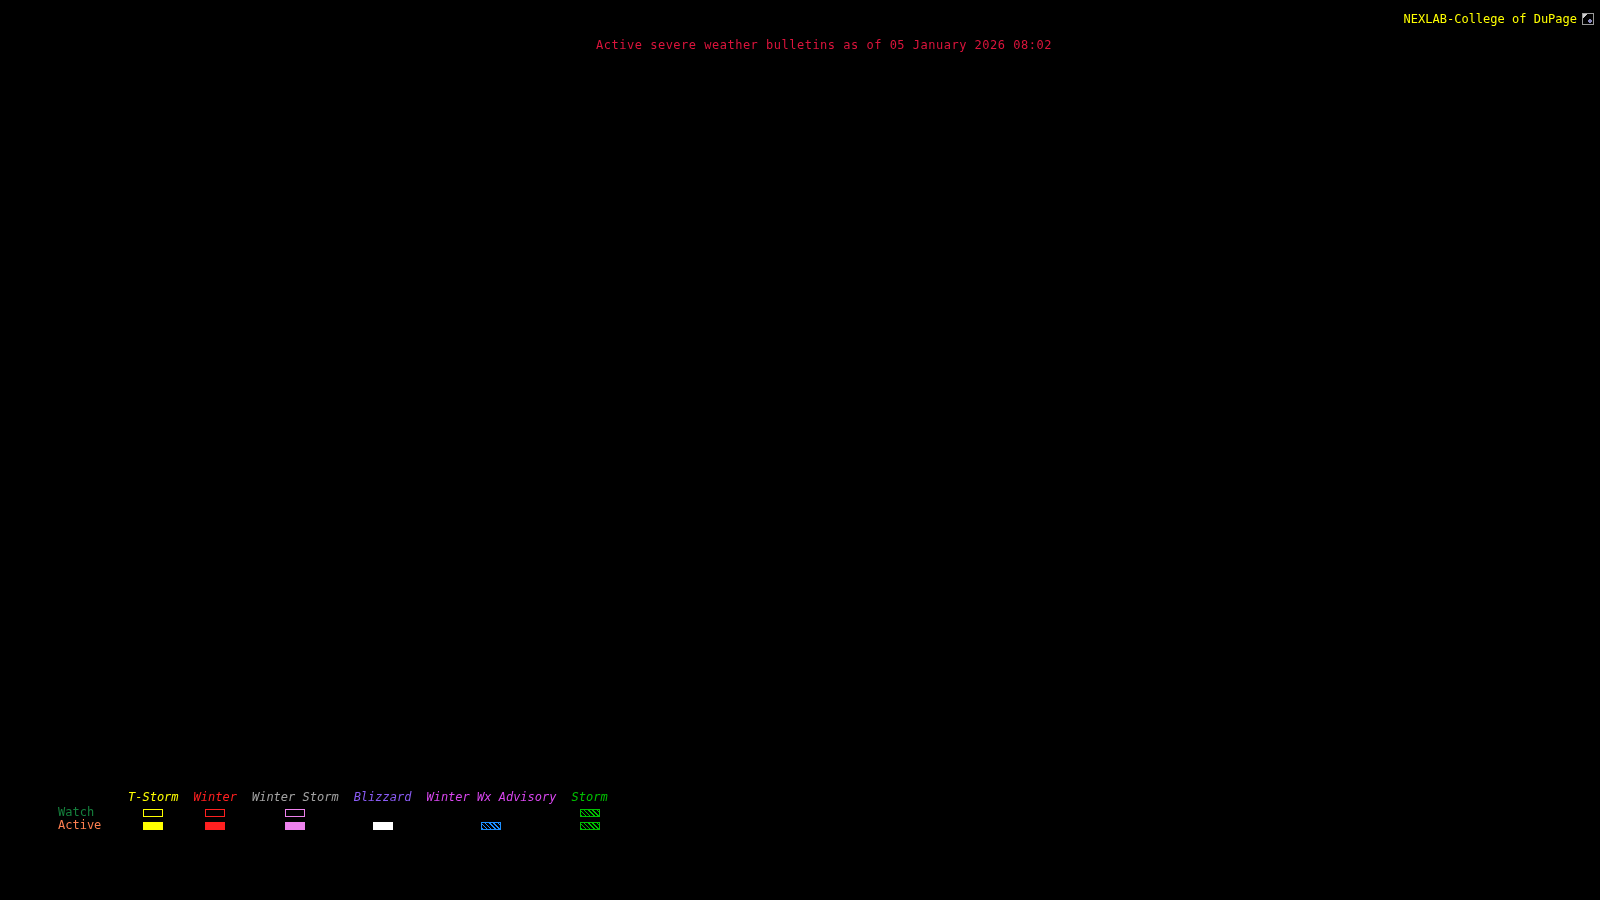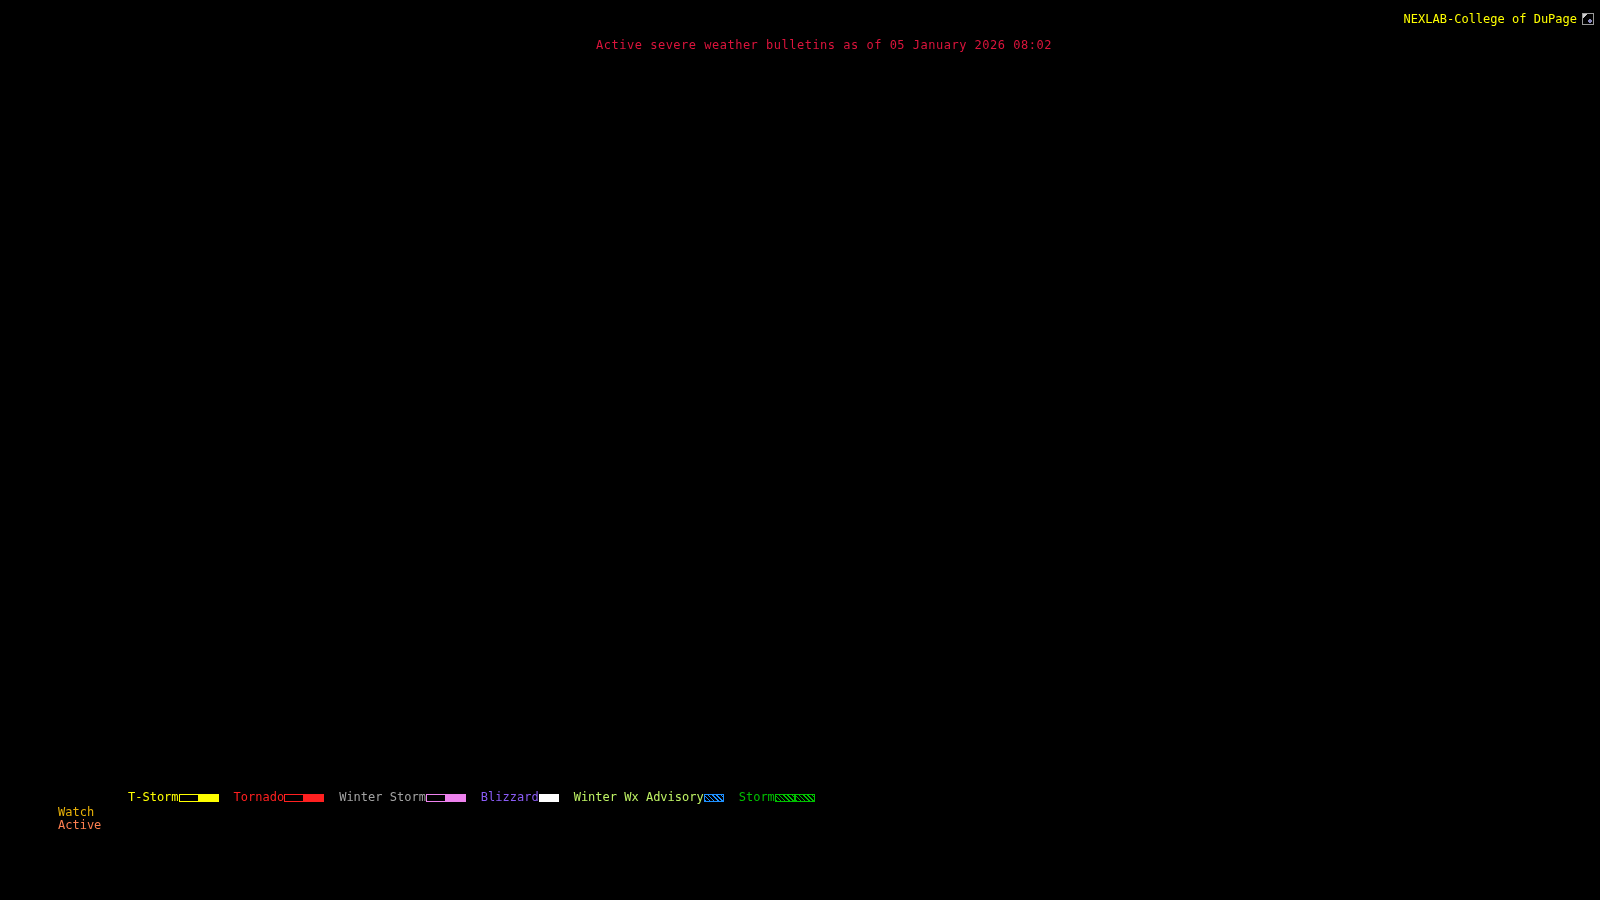--- a/index.html
+++ b/index.html
@@ -70,22 +70,23 @@
     line-height: 13px;
     white-space: pre;
   }
   .legend-cols {
     display: flex;
     gap: 15px;
     margin-left: 18px;
   }
   .legend-col {
     display: flex;
-    flex-direction: row;
+    flex-direction: column;
     align-items: center;
+    font-style: italic;
   }
   .legend-col-label {
     font-size: 12px;
     height: 16px;
     line-height: 14px;
     white-space: pre;
   }
   .swatch-slot {
     height: 13px;
     display: flex;
@@ -109,35 +110,35 @@
   <div class="title" style="color: rgb(220, 20, 60);">Active severe weather bulletins as of 05 January 2026 08:02</div>
 
   <div class="brand">
     <span style="color: rgb(255, 255, 0);">NEXLAB-College of DuPage</span>
     <span class="logo"></span>
   </div>
 
   <div class="legend">
     <div class="legend-left">
       <div class="row-spacer"></div>
-      <div class="row-label" style="color: #eab308;">Watch</div>
+      <div class="row-label" style="color: #15803d;">Watch</div>
       <div class="row-label" style="color: rgb(255, 127, 80);">Active</div>
     </div>
     <div class="legend-cols" id="legend-columns">
         <div class="legend-col">
           <div class="legend-col-label" style="color: rgb(255, 255, 0);">T-Storm</div>
           <div class="swatch-slot">
             <div class="swatch" style="border: 1px solid rgb(255, 255, 0);"></div>
           </div>
           <div class="swatch-slot">
             <div class="swatch" style="background: rgb(255, 255, 0);"></div>
           </div>
         </div>
         <div class="legend-col">
-          <div class="legend-col-label" style="color: rgb(255, 32, 32);">Tornado</div>
+          <div class="legend-col-label" style="color: rgb(255, 32, 32);">Winter</div>
           <div class="swatch-slot">
             <div class="swatch" style="border: 1px solid rgb(255, 32, 32);"></div>
           </div>
           <div class="swatch-slot">
             <div class="swatch" style="background: rgb(255, 32, 32);"></div>
           </div>
         </div>
         <div class="legend-col">
           <div class="legend-col-label" style="color: #a3a3a3;">Winter Storm</div>
           <div class="swatch-slot">
@@ -148,21 +149,21 @@
           </div>
         </div>
         <div class="legend-col">
           <div class="legend-col-label" style="color: #8b5cf6;">Blizzard</div>
           <div class="swatch-slot"></div>
           <div class="swatch-slot">
             <div class="swatch" style="background: rgb(255, 255, 255);"></div>
           </div>
         </div>
         <div class="legend-col">
-          <div class="legend-col-label" style="color: #bef264; text-align: center;">Winter Wx Advisory</div>
+          <div class="legend-col-label" style="color: #d946ef; text-align: center;">Winter Wx Advisory</div>
           <div class="swatch-slot"></div>
           <div class="swatch-slot">
             <div class="swatch" style="border: 1px solid rgb(30, 144, 255); background-image: repeating-linear-gradient(45deg, rgb(30, 144, 255) 0px, rgb(30, 144, 255) 1px, transparent 1px, transparent 3px);"></div>
           </div>
         </div>
         <div class="legend-col">
           <div class="legend-col-label" style="color: rgb(0, 192, 0);">Storm</div>
           <div class="swatch-slot">
             <div class="swatch" style="border: 1px solid rgb(0, 192, 0); background-image: repeating-linear-gradient(45deg, rgb(0, 192, 0) 0px, rgb(0, 192, 0) 1px, transparent 1px, transparent 3px);"></div>
           </div>

